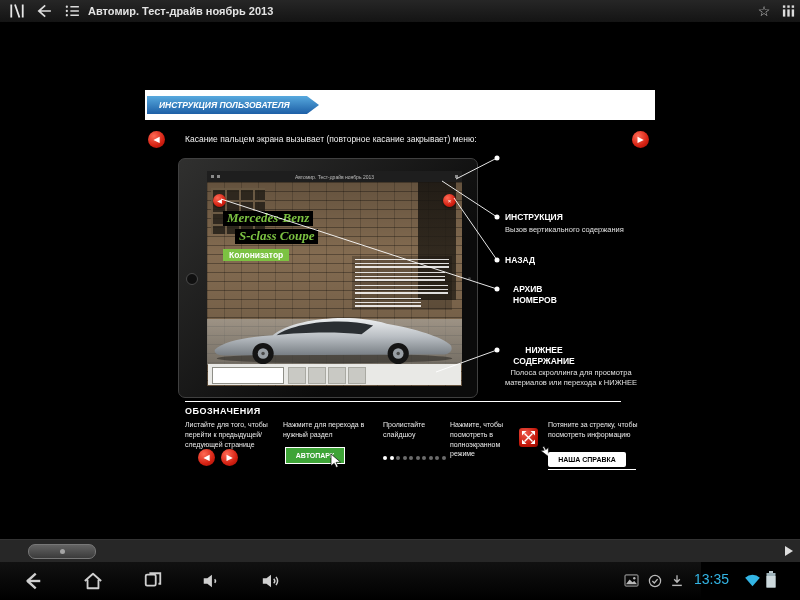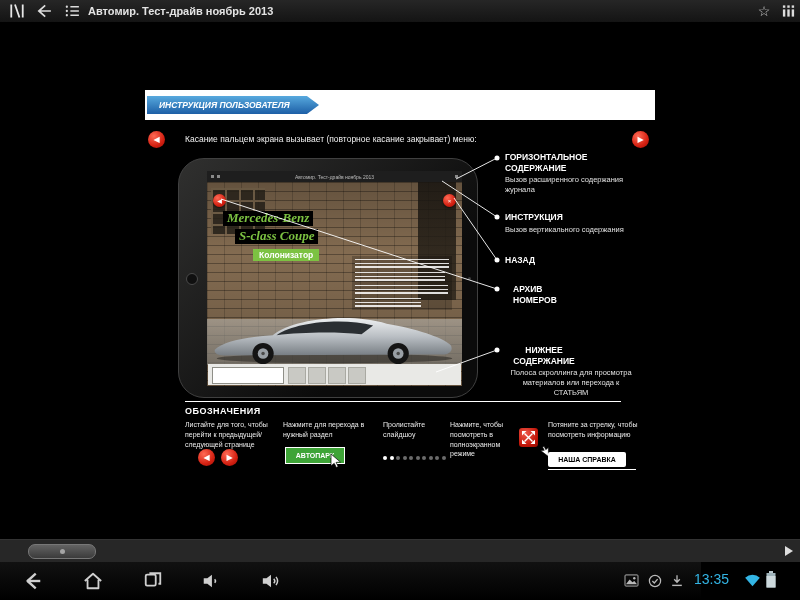--- a/index.html
+++ b/index.html
@@ -39,21 +39,21 @@
           clip-path:polygon(0 0,93% 0,100% 50%,93% 100%,0 100%);}
 
   
   .red-round{border-radius:50%;display:flex;align-items:center;justify-content:center;color:#fff;
              background:radial-gradient(circle at 35% 30%,#ff6a55,#d42112 60%,#9c0d06);
              box-shadow:0 1px 2px rgba(0,0,0,.6);}
   .cap-arrow{position:absolute;width:17px;height:17px;font-size:8px;}
   .caption{position:absolute;left:185px;top:134px;color:#f0f0f0;font-size:8.5px;}
 
   
-  .tablet{position:absolute;left:178px;top:158px;width:298px;height:238px;border-radius:26px;
+  .tablet{position:absolute;left:178px;top:158px;width:298px;height:238px;border-radius:7px;
           background:linear-gradient(135deg,#30302f,#0b0b0b 70%);border:1px solid #404040;
           box-shadow:0 0 14px rgba(0,0,0,.9);}
   .home-btn{position:absolute;left:7px;top:50%;margin-top:-5px;width:10px;height:10px;border-radius:50%;
             background:#101010;border:1px solid #4a4a4a;}
   .cam-dot{position:absolute;right:6px;top:50%;margin-top:-1.5px;width:3px;height:3px;border-radius:50%;background:#3d3d3d;}
   .tscreen{position:absolute;left:28px;top:12px;width:255px;height:215px;background:#000;overflow:hidden;}
   .tminibar{position:absolute;left:0;top:0;width:255px;height:11px;background:#1e1e1e;
             color:#bdbdbd;font-size:5px;display:flex;align-items:center;justify-content:center;}
   .tmini-dot{position:absolute;top:4px;width:3px;height:3px;background:#8a8a8a;}
   .tpage{position:absolute;left:0;top:11px;width:255px;height:204px;background-color:#8a7155;
@@ -63,21 +63,21 @@
   .twindow{position:absolute;left:4px;top:6px;width:54px;height:46px;background-color:#241f18;
            background-image:repeating-linear-gradient(to right,#6b5a44 0 2px,transparent 2px 14px),
              repeating-linear-gradient(to bottom,#6b5a44 0 2px,transparent 2px 12px);opacity:.85;}
   .tdoor{position:absolute;right:6px;top:0;width:38px;height:118px;
          background:linear-gradient(180deg,#16130f,#2c251b);opacity:.85;}
   .pg-btn{position:absolute;width:13px;height:13px;font-size:6px;}
   .thead{position:absolute;left:16px;top:26px;}
   .th1{display:inline-block;background:#000;color:#7cc242;padding:0 4px;
        font-family:"Liberation Serif",serif;font-style:italic;font-weight:bold;font-size:13px;line-height:1.15;}
   .th-ind{margin-left:12px;}
-  .th3{display:inline-block;background:#7cc242;color:#fff;padding:1px 6px;margin-left:30px;margin-top:2px;
+  .th3{display:inline-block;background:#7cc242;color:#fff;padding:1px 6px;margin-top:2px;
        font-weight:bold;font-size:8.5px;}
   .tpar{position:absolute;right:10px;top:74px;width:94px;height:48px;background:rgba(0,0,0,.22);padding:3px;}
   .tpar .ln{height:10px;margin-bottom:3px;
             background:repeating-linear-gradient(to bottom,rgba(255,255,255,.85) 0 1.4px,transparent 1.4px 3.6px);}
   .tfloor{position:absolute;left:0;bottom:21px;width:255px;height:46px;
           background:linear-gradient(180deg,rgba(190,188,182,.55),rgba(120,118,112,.75));}
   .tcar{position:absolute;left:2px;bottom:17px;width:251px;height:78px;}
   .tstrip{position:absolute;left:1px;bottom:1px;width:253px;height:21px;background:#e9e9e6;}
   .thumb{position:absolute;top:3px;height:15px;background:#c9c9c4;border:1px solid #a9a9a2;}
   .thumb.sel{background:#fff;border-color:#8f8f88;}
@@ -227,37 +227,33 @@
     </g>
     <g fill="#ffffff">
       <circle cx="497" cy="158" r="2.5"></circle>
         <circle cx="497" cy="217" r="2.5"></circle>
         <circle cx="497" cy="260" r="2.5"></circle>
       <circle cx="497" cy="289" r="2.5"></circle>
         <circle cx="497" cy="350" r="2.5"></circle>
     </g>
   </svg>
 
-  <div class="co" style="top:152px;width:125px;">
-    <div class="t">ГОРИЗОНТАЛЬНОЕ СОДЕРЖАНИЕ</div>
-    <div class="d">Вызов расширенного содержания журнала</div>
-  </div>
   <div class="co" style="top:212px;width:140px;">
     <div class="t">ИНСТРУКЦИЯ</div>
     <div class="d">Вызов вертикального содержания</div>
   </div>
   <div class="co" style="top:255px;width:100px;">
     <div class="t">НАЗАД</div>
   </div>
   <div class="co" style="top:284px;width:130px;">
     <div class="t" style="width:62px;margin-left:8px;">АРХИВ НОМЕРОВ</div>
   </div>
   <div class="co" style="top:345px;width:132px;text-align:center;">
     <div class="t" style="width:78px;">НИЖНЕЕ СОДЕРЖАНИЕ</div>
-    <div class="d">Полоса скроллинга для просмотра материалов или перехода к СТАТЬЯМ</div>
+    <div class="d">Полоса скроллинга для просмотра материалов или перехода к НИЖНЕЕ</div>
   </div>
 
   <div class="legend-line"></div>
   <div class="legend-h">ОБОЗНАЧЕНИЯ</div>
 
   <div class="lg" style="left:185px;width:100px;">Листайте для того, чтобы перейти к предыдущей/ следующей странице</div>
   <div class="red-round lg-arrow" style="left:198px;top:449px;">
     <span>◀</span>
   </div>
   <div class="red-round lg-arrow" style="left:221px;top:449px;">

